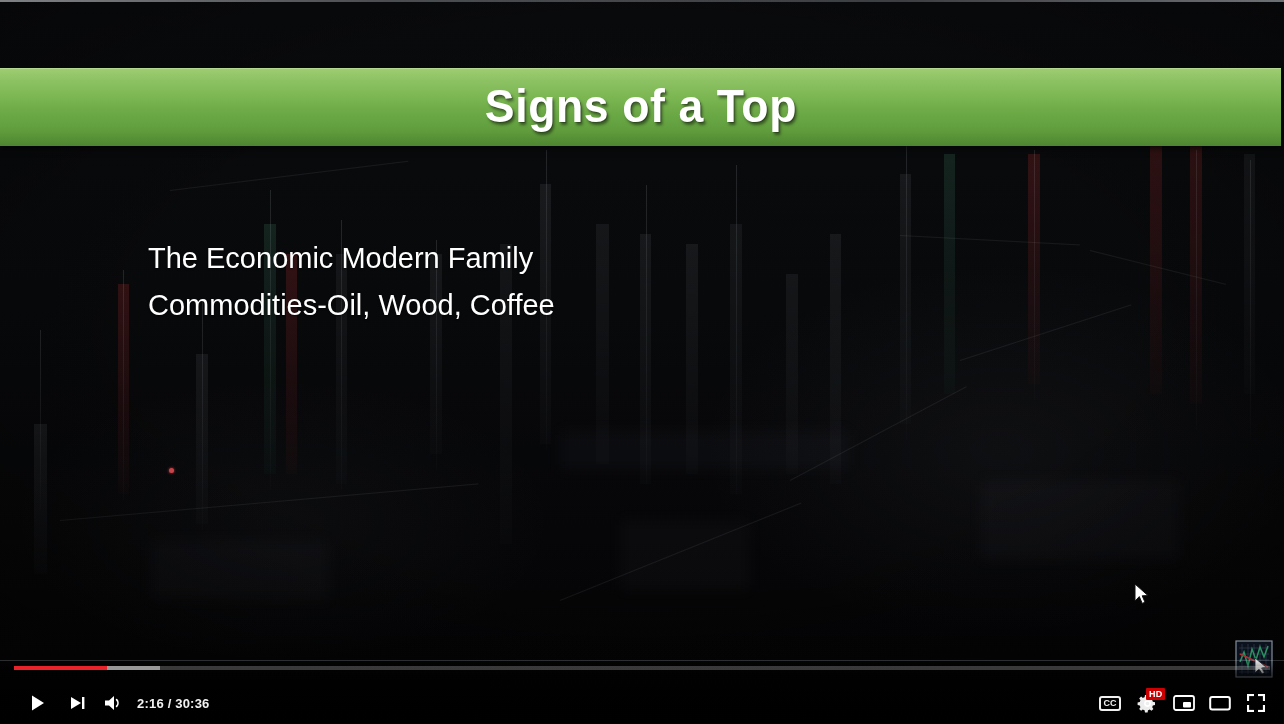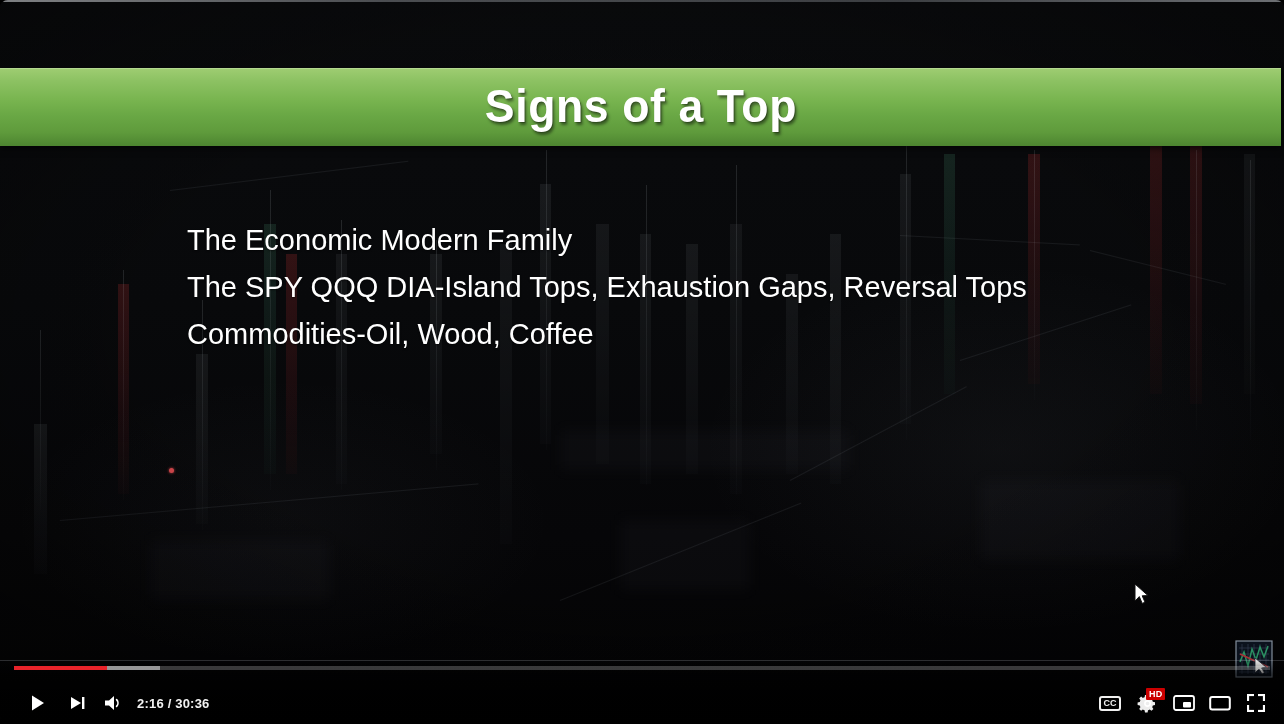--- a/index.html
+++ b/index.html
@@ -9,21 +9,20 @@
     background:#000;
     font-family:"Liberation Sans", sans-serif;
     overflow:hidden;
   }
 
   #player {
     position:relative;
     width:1284px; height:724px;
     background:#050506;
     overflow:hidden;
-    border-radius:8px;
   }
 
   
   .slide-bg {
     position:absolute; inset:0;
     background:
       radial-gradient(ellipse 420px 260px at 78% 62%, rgba(150,160,170,.055), rgba(0,0,0,0) 72%),
       radial-gradient(ellipse 380px 200px at 22% 72%, rgba(140,150,160,.045), rgba(0,0,0,0) 72%),
       linear-gradient(180deg,#0a0b0d 0%,#08090b 42%,#060608 74%,#030304 100%);
   }
@@ -89,23 +88,22 @@
     color:#ffffff;
     text-shadow:2px 3px 3px rgba(0,0,0,.45), 1px 1px 0 rgba(0,0,0,.22);
     transform:scaleX(.97);
     white-space:nowrap;
     padding-bottom:2px;
   }
 
   
   .slide-body {
     position:absolute;
-    left:148px; top:217px;
+    left:148px; top:235px;
     width:1000px;
-    margin-left:39px;
   }
   .body-line {
     color:#ffffff;
     font-size:29px;
     line-height:47px;
     font-weight:400;
     white-space:nowrap;
     text-shadow:0 1px 2px rgba(0,0,0,.55);
   }
 
@@ -272,21 +270,20 @@
   </div>
 
   <div class="topedge"></div>
 
   <div class="title-banner">
     <div class="title-text">Signs of a Top</div>
   </div>
 
   <div class="slide-body">
     <div class="body-line">The Economic Modern Family</div>
-    <div class="body-line">The SPY QQQ DIA-Island Tops, Exhaustion Gaps, Reversal Tops</div>
     <div class="body-line">Commodities-Oil, Wood, Coffee</div>
   </div>
 
 
   <div class="watermark">
     <svg width="38" height="38" viewBox="0 0 38 38">
       <rect x="1" y="1" width="36" height="36" fill="#0c1420" stroke="#8e99a8" stroke-width="1.2"></rect>
       <g stroke="#46526a" stroke-width=".5">
         <line x1="7" y1="4" x2="7" y2="34"></line>
           <line x1="13" y1="4" x2="13" y2="34"></line>

